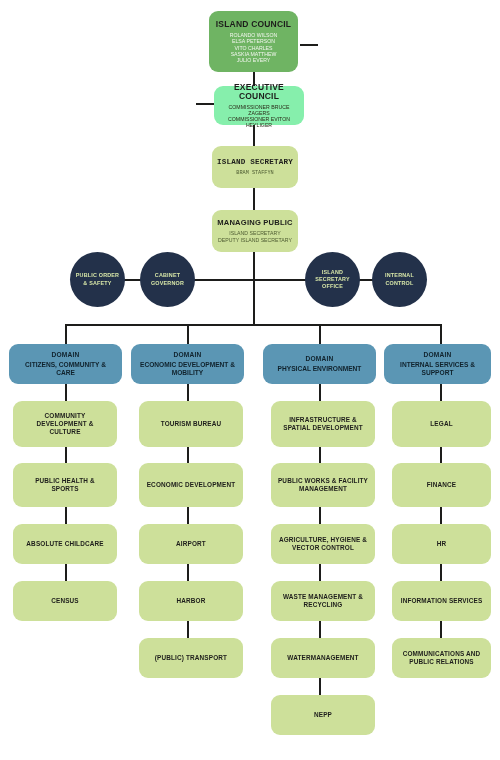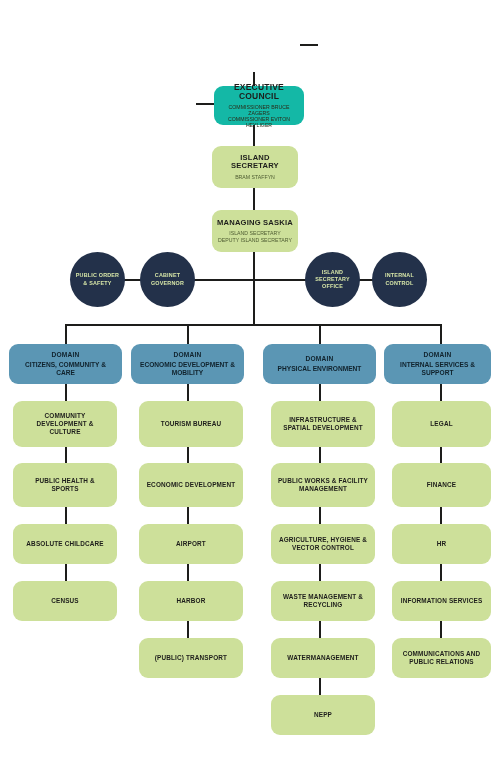--- a/index.html
+++ b/index.html
@@ -37,21 +37,21 @@
     line-height: 1.18;
     margin-top: 3px;
     white-space: pre-line;
   }
 
   
   .c-green   { background: #6fb463; }
   .c-green .ttl { font-size: 8.5px; }
   .c-green .sub { font-size: 5.2px; color: #f2f6ee; }
 
-  .c-olive   { background: #14b8a6; }
+  .c-olive   { background: #86efac; }
   .c-olive .ttl { font-size: 8.5px; }
   .c-olive .sub { font-size: 5.2px; color: #2a2a17; }
 
   .c-lgreen  { background: #cde09a; }
   .c-lgreen .ttl { font-size: 7.6px; }
   .c-lgreen .sub { font-size: 5.2px; color: #4e5c32; }
 
   .c-blue    { background: #5b96b4; }
   .c-blue .ttl { font-size: 6.6px; color: #10222c; }
   .c-blue .sub { font-size: 6.6px; font-weight: bold; color: #10222c; line-height:1.15; }
@@ -118,36 +118,44 @@
   <div class="ln h" style="left:253px; top:279px; width:122px;"></div>
 
   <div class="ln v" style="left:253px; top:279px; height:46px;"></div>
 
   <div class="ln h" style="left:65px; top:324px; width:375px;"></div>
   <div class="ln v" style="left:65px;  top:324px; height:20px;"></div>
   <div class="ln v" style="left:187px; top:324px; height:20px;"></div>
   <div class="ln v" style="left:319px; top:324px; height:20px;"></div>
   <div class="ln v" style="left:440px; top:324px; height:20px;"></div>
 
+  <div class="node c-green" style="left:209px; top:11px; width:89px; height:61px;">
+    <div class="ttl">ISLAND COUNCIL</div>
+    <div class="sub" style="white-space: pre-line;">ROLANDO WILSON
+ELSA PETERSON
+VITO CHARLES
+SASKIA MATTHEW
+JULIO EVERY</div>
+  </div>
 
 
 
   <div class="node c-olive" style="left:214px; top:86px; width:90px; height:39px;">
     <div class="ttl">EXECUTIVE COUNCIL</div>
     <div class="sub" style="white-space: pre-line;">COMMISSIONER BRUCE ZAGERS
 COMMISSIONER EVITON HEYLIGER</div>
   </div>
 
-  <div class="node c-lgreen" style="left:212px; top:146px; width:86px; height:42px;">
+  <div class="node c-lgreen" style="left:212px; top:146px; width:86px; height:42px;font-family:Liberation Mono, monospace;">
     <div class="ttl">ISLAND SECRETARY</div>
     <div class="sub">BRAM STAFFYN</div>
   </div>
 
   <div class="node c-lgreen" style="left:212px; top:210px; width:86px; height:42px;">
-    <div class="ttl">MANAGING SASKIA</div>
+    <div class="ttl">MANAGING PUBLIC</div>
     <div class="sub" style="white-space: pre-line;">ISLAND SECRETARY
 DEPUTY ISLAND SECRETARY</div>
   </div>
 
   <div class="circle" style="left:70px; top:252px; width:55px; height:55px;">
     <div class="ttl" style="white-space: pre-line;">PUBLIC ORDER
 &amp; SAFETY</div>
   </div>
   <div class="circle" style="left:140px; top:252px; width:55px; height:55px;">
     <div class="ttl" style="white-space: pre-line;">CABINET

